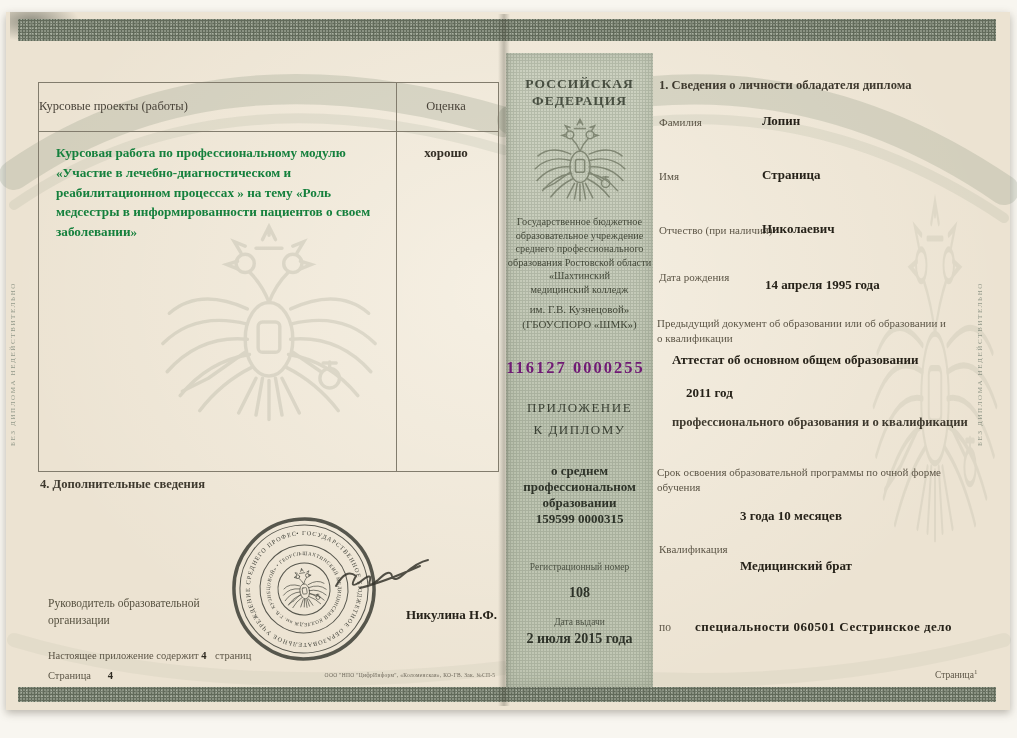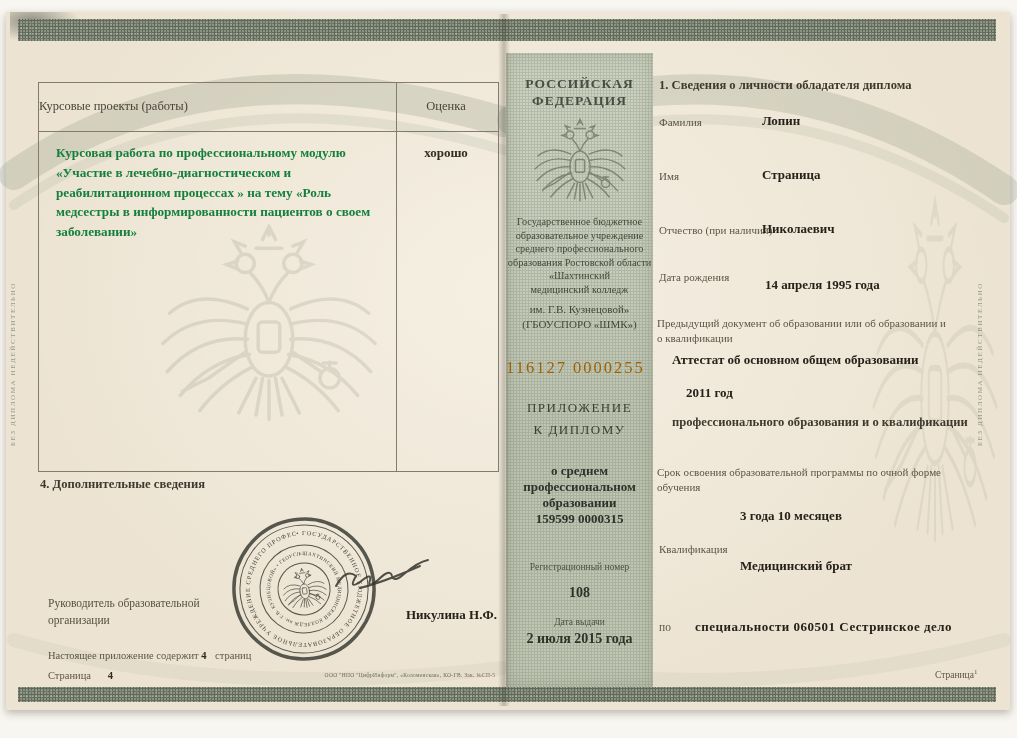--- a/index.html
+++ b/index.html
@@ -49,21 +49,21 @@
   .lbl2{font-size:11.5px;color:#55503f;}
   .val{font-weight:bold;font-size:13px;color:#262219;}
   .sec-title{font-weight:bold;font-size:12.6px;color:#3e392e;}
 
   .edge-text{writing-mode:vertical-rl;transform:rotate(180deg);
              font-size:7px;letter-spacing:1.6px;color:#949a8b;}
 
   .spine-text{width:147px;text-align:center;color:#3f4438;}
   .country{font-weight:bold;font-size:13.5px;letter-spacing:1px;color:#474e40;}
   .inst-line{font-size:10.3px;line-height:1.32;color:#44493a;}
-  .serial{font-weight:normal;font-size:16.5px;letter-spacing:2px;color:#a16207;}
+  .serial{font-weight:bold;font-size:16.5px;letter-spacing:2px;color:#701a75;}
   .spine-small{font-size:9.5px;color:#4c5244;}
   .spine-bold{font-weight:bold;font-size:13px;color:#2e3329;}
 
   .fineprint{font-size:5.5px;color:#6d675a;letter-spacing:.3px;}
   .pagenum{font-size:10.5px;color:#5c5546;}
 
   sup{font-size:7px;}
   .nowrap{white-space:nowrap;}
 </style>
 </head>

